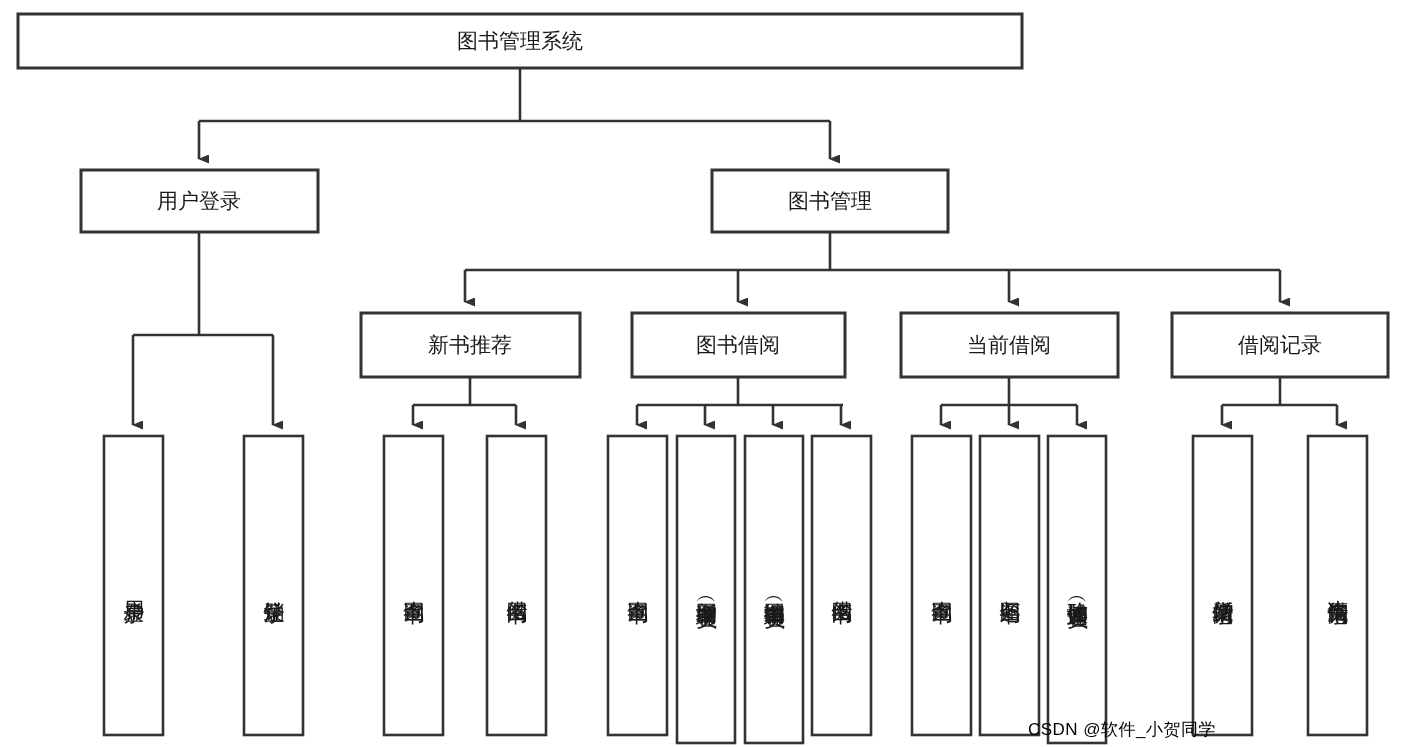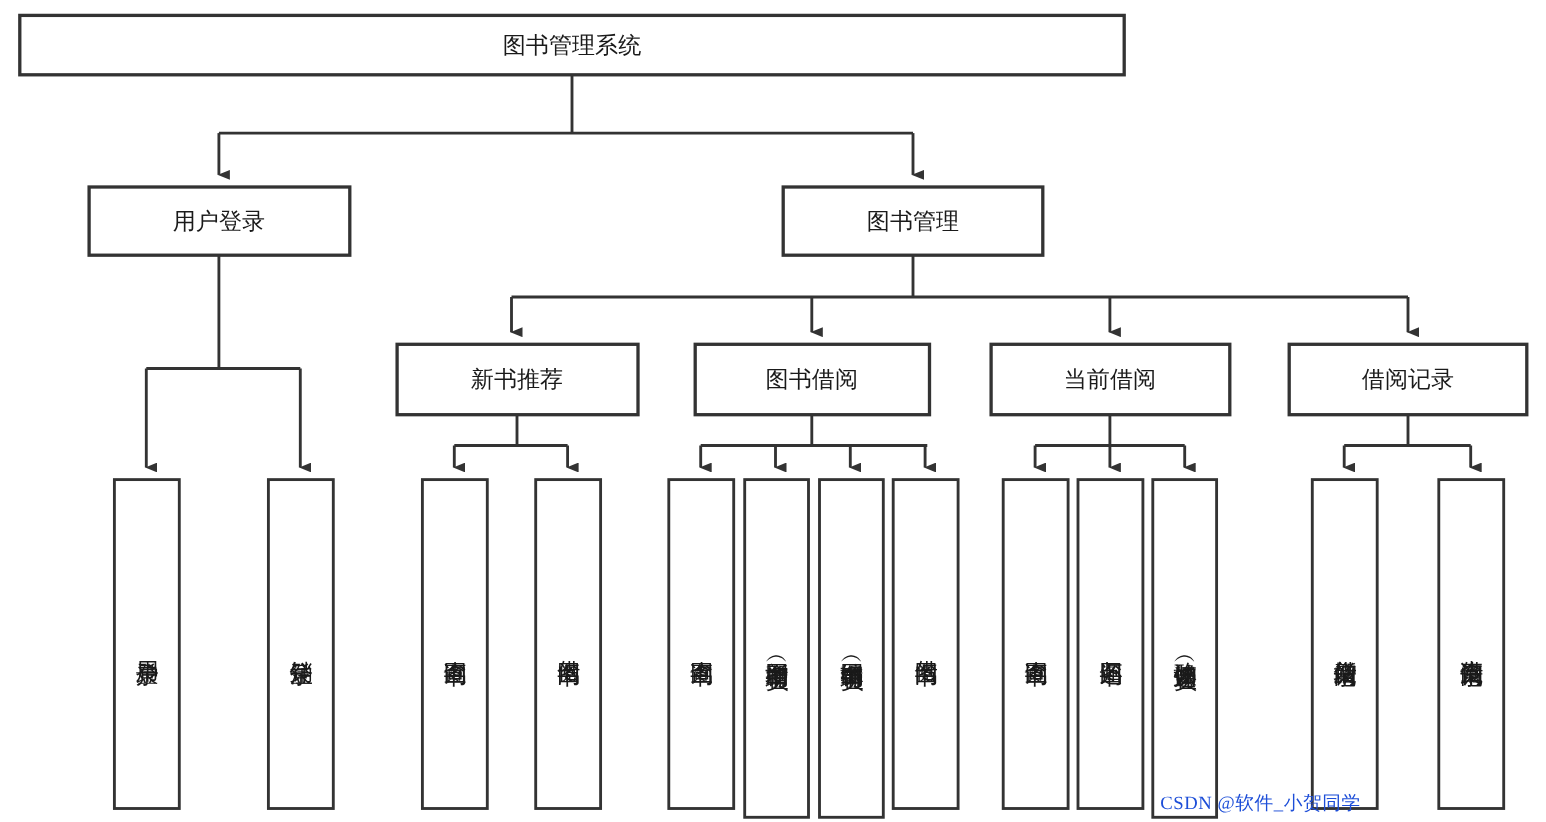--- a/index.html
+++ b/index.html
@@ -61,25 +61,25 @@
   .vert-node {
     position: absolute;
     box-sizing: border-box;
     display: flex;
     align-items: center;
     justify-content: center;
     pointer-events: auto;
   }
   .watermark {
     position: absolute;
-    right: 3px;
+    right: 24px;
     bottom: 6px;
-    font-family: Liberation Serif, serif;
+    font-family: Liberation Sans, sans-serif;
     font-size: 17px;
-    color: #1d4ed8;
+    color: #000000;
     letter-spacing: 0.5px;
     white-space: nowrap;
     user-select: none;
   }
 </style>
 </head>
 <body>
 
 <div id="diagram-root">
 

